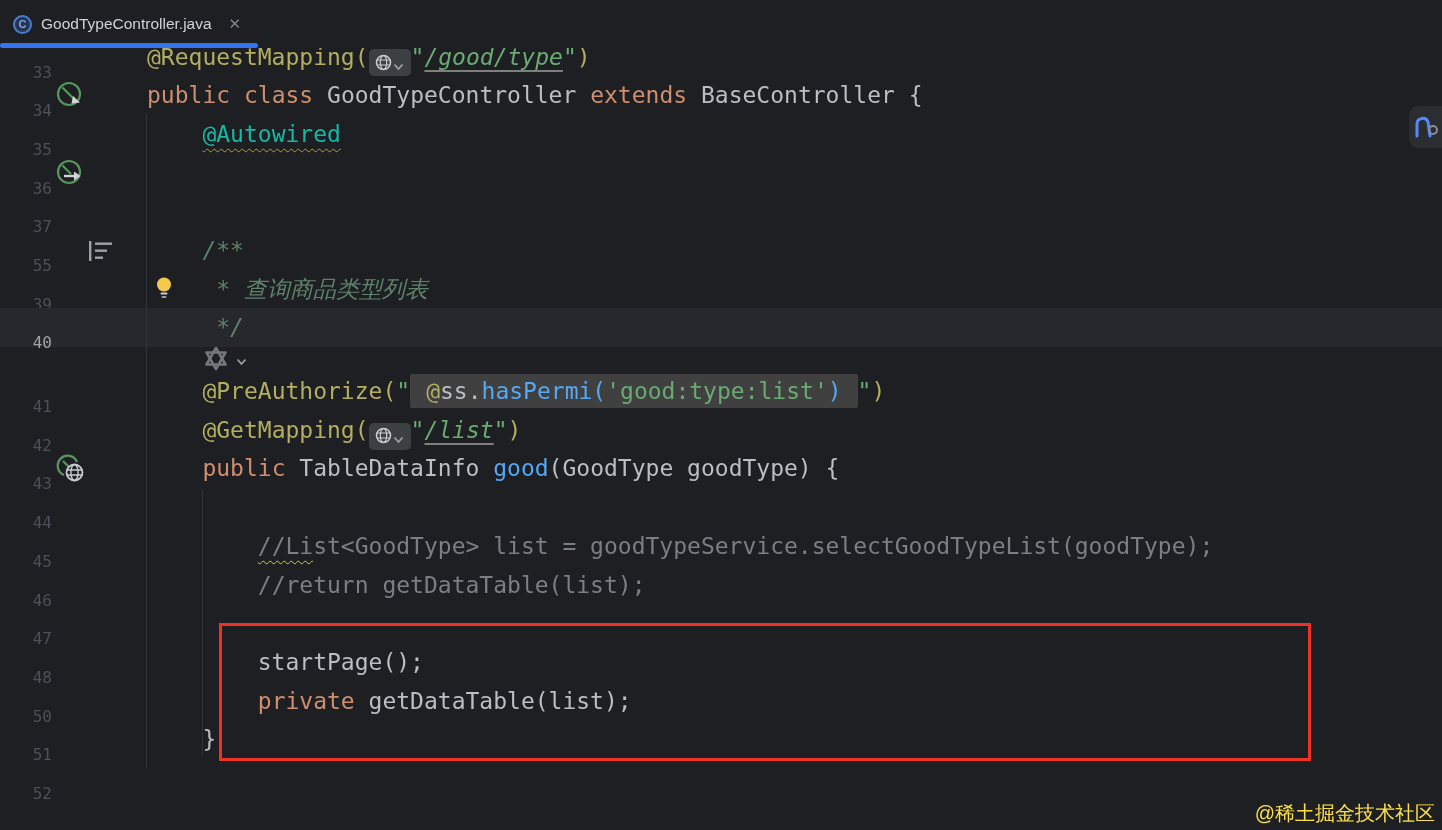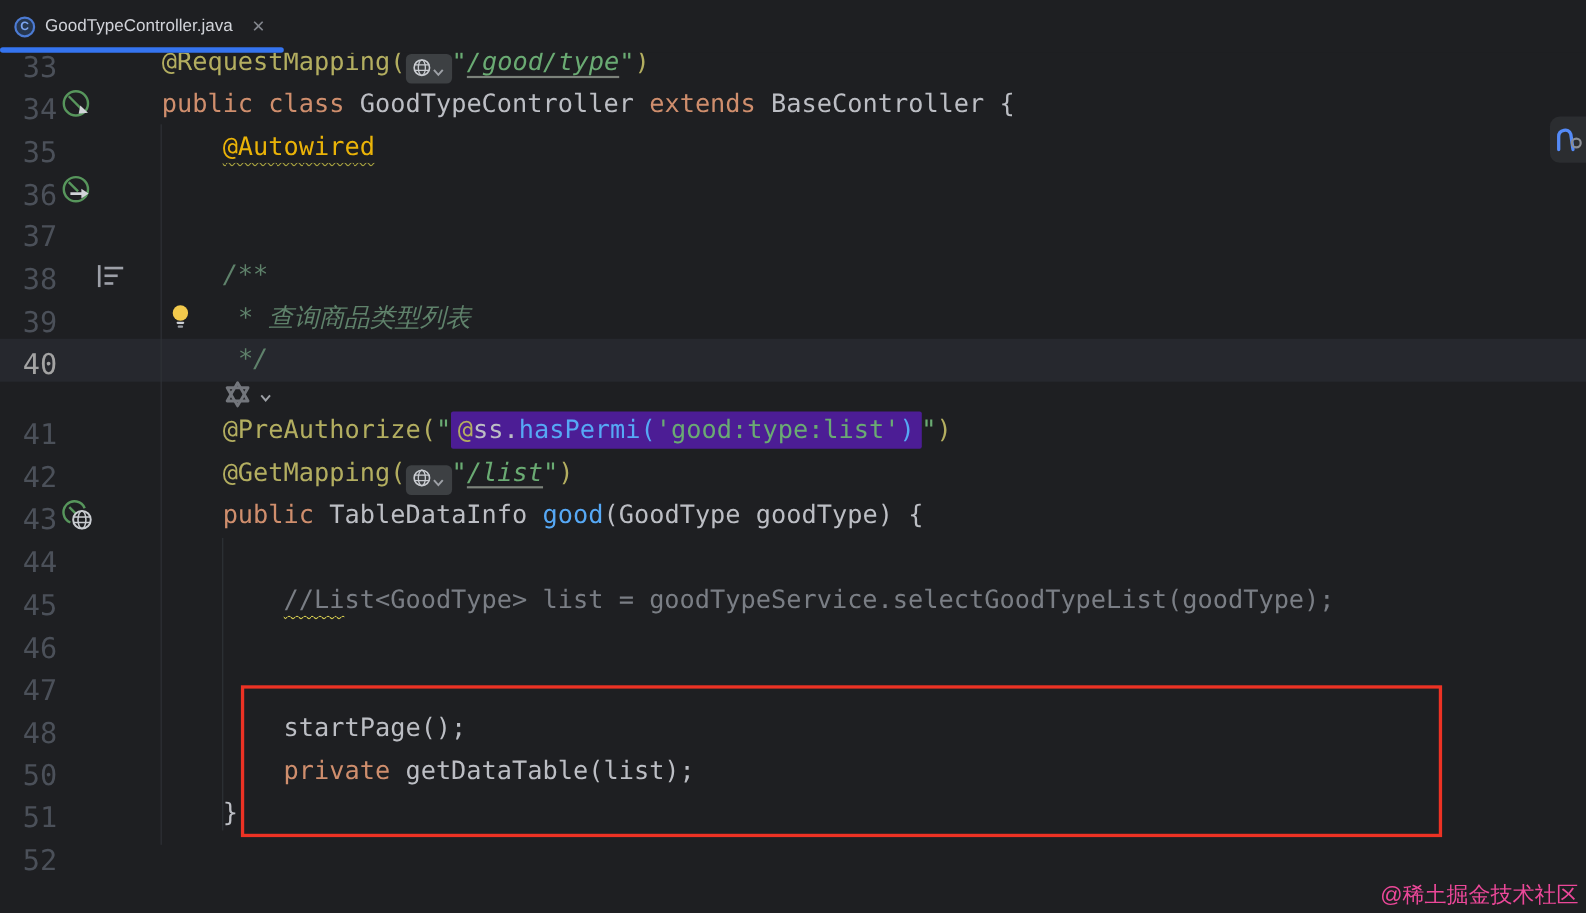--- a/index.html
+++ b/index.html
@@ -38,46 +38,46 @@
   .tab-close {
     font-family:"Liberation Sans",sans-serif; font-size:15px;
     color:#83868D; margin-left:8px;
   }
 
   
   #code-rows { position:absolute; top:37.6px; left:0; width:1442px; z-index:1; }
   .row { position:relative; height:38.7px; white-space:pre; }
   .row.caret { background:#26282E; }
   .num {
-    position:absolute; left:0; top:5px; width:52px; height:38.7px;
-    line-height:38.7px; text-align:right; font-size:26px; color:#4B5059;
+    position:absolute; left:0; top:16px; width:52px; height:38.7px;
+    line-height:38.7px; text-align:right; font-size:16px; color:#4B5059;
     cursor:pointer;
   }
   .row.caret .num { color:#a3a3a3; }
   .gicon { position:absolute; cursor:pointer; }
   .code {
     position:absolute; left:147px; top:0; height:38.7px; line-height:38.7px;
     font-size:23px; color:#BCBEC4; cursor:text;
   }
   .inlay-row { position:relative; height:25px; }
   .inlay-row .ai-wrap { position:absolute; left:203px; top:-2px; display:flex; align-items:center; gap:7px; cursor:pointer; }
 
   
   .tk-kw  { color:#CF8E6D; }
   .tk-ann { color:#B3AE60; }
-  .tk-annw{ color:#eab308; text-decoration:underline wavy #A8A23F; text-decoration-thickness:1px; text-underline-offset:6px; }
+  .tk-annw{ color:#14b8a6; text-decoration:underline wavy #A8A23F; text-decoration-thickness:1px; text-underline-offset:6px; }
   .tk-str { color:#6AAB73; }
   .tk-lnk { color:#6AAB73; text-decoration:underline; text-decoration-color:#7C827B; text-decoration-thickness:1.5px; text-underline-offset:5px;font-style:italic; }
   .tk-mth { color:#56A8F5; }
   .tk-fld { color:#C77DBB; }
   .tk-cmt { color:#7A7E85; }
   .tk-cmtw{ color:#7A7E85; text-decoration:underline wavy #D0C74E; text-decoration-thickness:1px; text-underline-offset:6px;margin-top:17px; }
   .tk-doc { color:#5F826B; font-style:italic; }
   .tk-pln { color:#BCBEC4; }
-  .inj    { background:#4c1d95; border-radius:2px; padding:4px 6px; }
+  .inj    { background:#404040; border-radius:2px; padding:4px 16px; }
 
   .pill {
     display:inline-flex; align-items:center; justify-content:center; gap:1px;
     width:42px; height:27px; border-radius:5px; background:#3D4043;
     vertical-align:-6px; cursor:pointer;
   }
 
   
   .guide { position:absolute; width:1px; background:#303338; z-index:2; pointer-events:none; }
   #guide-class { left:146px; top:113px; height:655px; }
@@ -93,21 +93,21 @@
   #float-widget {
     position:absolute; right:0; top:106px; width:33px; height:42px;
     background:#2B2D30; border-radius:9px 0 0 9px; z-index:8;
     overflow:hidden; cursor:pointer;
   }
 
   
   #watermark {
     position:absolute; right:7px; bottom:3px; z-index:9;
     font-family:"Liberation Sans","DejaVu Sans",sans-serif;
-    font-size:20px; color:#ec4899; pointer-events:none;
+    font-size:20px; color:#fde047; pointer-events:none;
   }
 </style>
 </head>
 <body>
 
 <div id="code-rows">
     <div class="row"><span class="num">33</span><span class="code"><span class="tk-ann">@RequestMapping(</span><span class="pill"><span><svg width="17" height="17" viewBox="0 0 17 17">
               <circle cx="8.5" cy="8.5" r="7" fill="none" stroke="#C9CCD1" stroke-width="1.5"></circle>
               <ellipse cx="8.5" cy="8.5" rx="3.2" ry="7" fill="none" stroke="#C9CCD1" stroke-width="1.2"></ellipse>
               <path d="M1.8 6 H15.2 M1.8 11 H15.2" stroke="#C9CCD1" stroke-width="1.2"></path>
@@ -120,21 +120,21 @@
           <polygon points="17,15 24,21.5 15.5,22.5" fill="#D2D4D9"></polygon>
         </svg></span><span class="code"><span class="tk-kw">public</span><span class="tk-pln"> </span><span class="tk-kw">class</span><span class="tk-pln"> </span><span class="tk-pln">GoodTypeController</span><span class="tk-pln"> </span><span class="tk-kw">extends</span><span class="tk-pln"> </span><span class="tk-pln">BaseController</span><span class="tk-pln"> {</span></span></div>
     <div class="row"><span class="num">35</span><span class="code"><span class="tk-pln">    </span><span class="tk-annw">@Autowired</span></span></div>
     <div class="row"><span class="num">36</span><span class="gicon" style="left: 56px; top: 5px;"><svg width="30" height="28" viewBox="0 0 30 28">
           <circle cx="13" cy="13" r="11" fill="none" stroke="#57965C" stroke-width="2.2"></circle>
           <path d="M6.5 6.5 L15 15" stroke="#57965C" stroke-width="2.2"></path>
           <path d="M8 17 H19" stroke="#D2D4D9" stroke-width="2.4"></path>
           <polygon points="18,12.5 24.5,17 18,21.5" fill="#D2D4D9"></polygon>
         </svg></span></div>
     <div class="row"><span class="num">37</span><span class="code"></span></div>
-    <div class="row"><span class="num">38</span><span class="gicon" style="left: 88px; top: 9px;"><svg width="28" height="22" viewBox="0 0 28 22">
+    <div class="row"><span class="num">55</span><span class="gicon" style="left: 88px; top: 9px;"><svg width="28" height="22" viewBox="0 0 28 22">
           <rect x="1" y="1" width="2.4" height="20" fill="#9DA0A8"></rect>
           <rect x="7" y="2.5" width="17" height="2.4" fill="#9DA0A8"></rect>
           <rect x="7" y="9.5" width="12" height="2.4" fill="#9DA0A8"></rect>
           <rect x="7" y="16.5" width="8" height="2.4" fill="#9DA0A8"></rect>
         </svg></span><span class="code"><span class="tk-pln">    </span><span class="tk-doc">/**</span></span></div>
     <div class="row"><span class="num">39</span><span class="gicon" style="left: 156px; top: 6px;"><svg width="16" height="26" viewBox="0 0 16 26">
           <circle cx="8" cy="8.5" r="7" fill="#F2C94C"></circle>
           <rect x="4.5" y="16.5" width="7" height="2" rx="1" fill="#CED0D6"></rect>
           <rect x="5.5" y="20" width="5" height="2" rx="1" fill="#9A9DA3"></rect>
         </svg></span><span class="code"><span class="tk-pln">     </span><span class="tk-doc">* 查询商品类型列表</span></span></div>
@@ -160,21 +160,21 @@
             </svg></span></span><span class="tk-str">"</span><span class="tk-lnk">/list</span><span class="tk-str">"</span><span class="tk-ann">)</span></span></div>
     <div class="row"><span class="num">43</span><span class="gicon" style="left: 56px; top: 5px;"><svg width="30" height="30" viewBox="0 0 30 30">
           <path d="M21 8 A10 10 0 1 0 8 21" fill="none" stroke="#57965C" stroke-width="2.2"></path>
           <path d="M7 7 L14 14" stroke="#57965C" stroke-width="2.2"></path>
           <circle cx="18.5" cy="18.5" r="8" fill="#1E1F22" stroke="#C9CCD1" stroke-width="1.8"></circle>
           <ellipse cx="18.5" cy="18.5" rx="3.6" ry="8" fill="none" stroke="#C9CCD1" stroke-width="1.4"></ellipse>
           <path d="M10.7 16 H26.3 M10.7 21 H26.3" stroke="#C9CCD1" stroke-width="1.4"></path>
         </svg></span><span class="code"><span class="tk-pln">    </span><span class="tk-kw">public</span><span class="tk-pln"> </span><span class="tk-pln">TableDataInfo</span><span class="tk-pln"> </span><span class="tk-mth">good</span><span class="tk-pln">(</span><span class="tk-pln">GoodType</span><span class="tk-pln"> goodType) {</span></span></div>
     <div class="row"><span class="num">44</span><span class="code"></span></div>
     <div class="row"><span class="num">45</span><span class="code"><span class="tk-pln">        </span><span class="tk-cmtw">//Li</span><span class="tk-cmt">st&lt;GoodType&gt; list = goodTypeService.selectGoodTypeList(goodType);</span></span></div>
-    <div class="row"><span class="num">46</span><span class="code"><span class="tk-pln">        </span></span></div>
+    <div class="row"><span class="num">46</span><span class="code"><span class="tk-pln">        </span><span class="tk-cmt">//return getDataTable(list);</span></span></div>
     <div class="row"><span class="num">47</span><span class="code"></span></div>
     <div class="row"><span class="num">48</span><span class="code"><span class="tk-pln">        startPage();</span></span></div>
     <div class="row"><span class="num">50</span><span class="code"><span class="tk-pln">        </span><span class="tk-kw">private</span><span class="tk-pln"> getDataTable(list);</span></span></div>
     <div class="row"><span class="num">51</span><span class="code"><span class="tk-pln">    }</span></span></div>
     <div class="row"><span class="num">52</span><span class="code"></span></div>
   </div>
 
 <div class="guide" id="guide-class"></div>
 <div class="guide" id="guide-method"></div>
 

